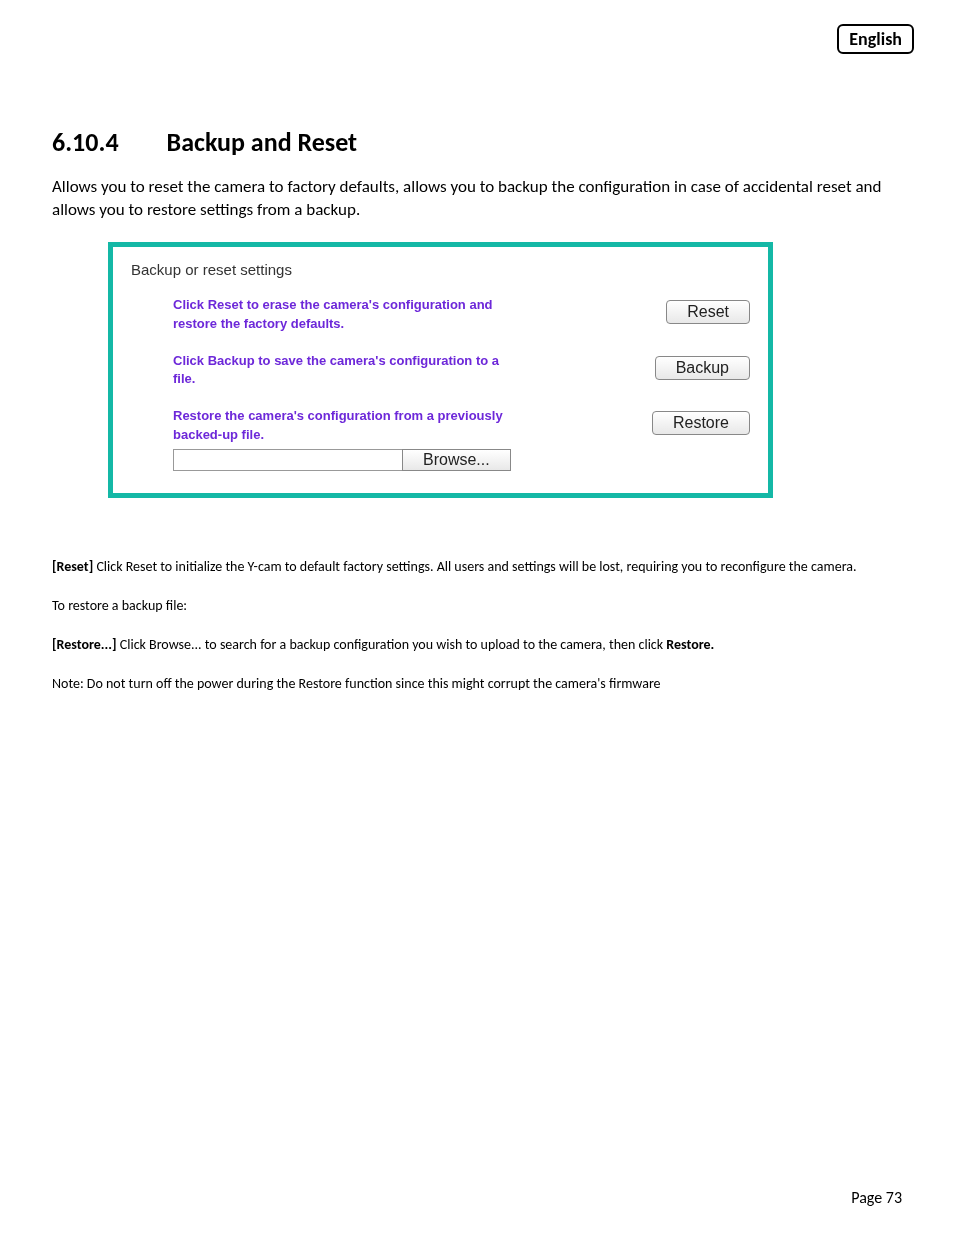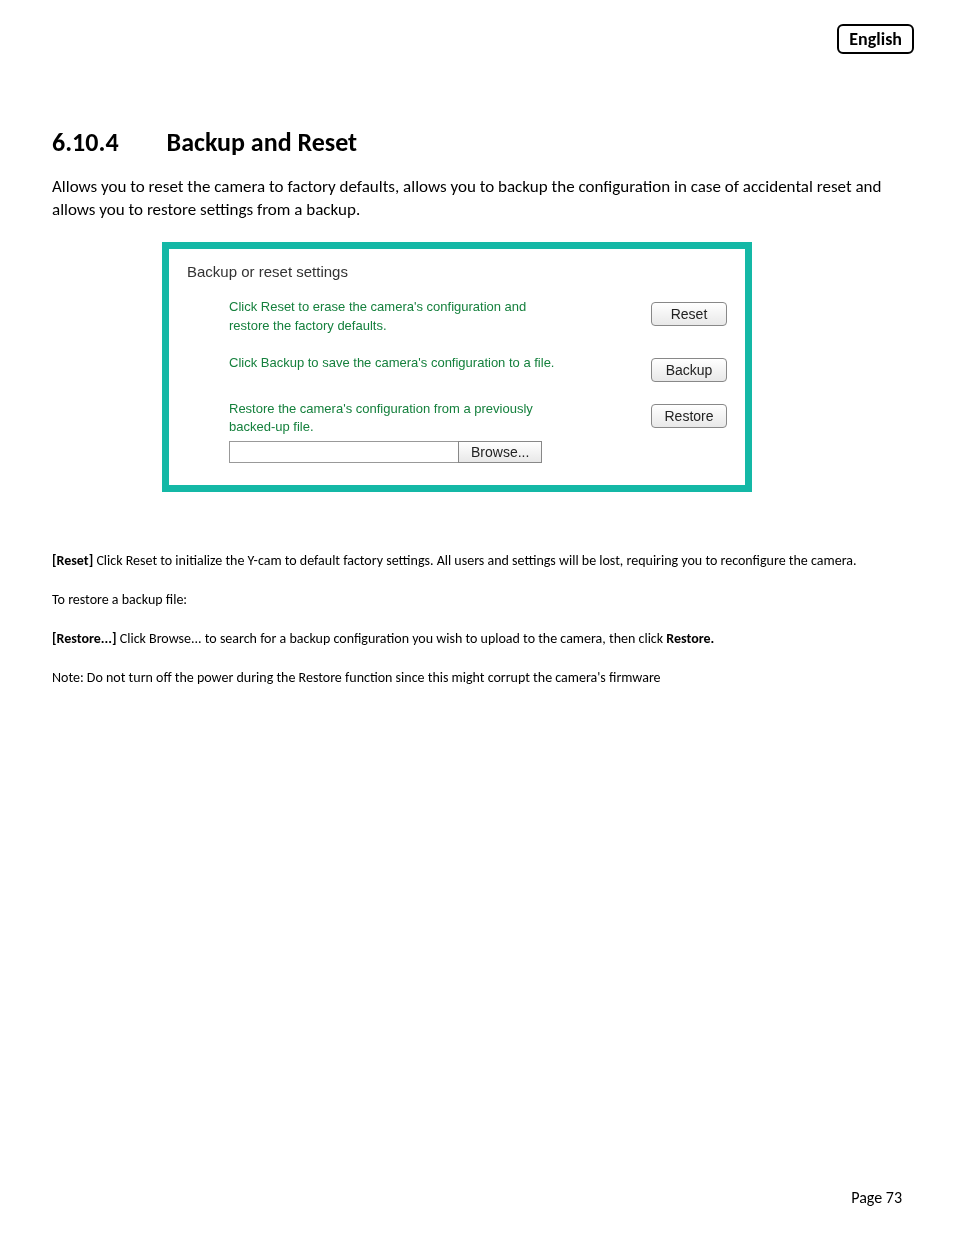--- a/index.html
+++ b/index.html
@@ -32,23 +32,23 @@
     margin: 58px 0 18px 0;
   }
   h1.section-heading .num { display:inline-block; margin-right: 48px; margin-top: 40px; }
   p.intro {
     font-size: 17px;
     line-height: 1.35;
     margin: 0 0 20px 0;
   }
   
   .panel-wrap {
-    width: 590px;
-    margin: 0 0 60px 110px;
-    border: 7px solid #14b8a6;
+    width: 665px;
+    margin: 0 0 60px 56px;
+    border: 5px solid #14b8a6;
     background: #fff;
     padding: 14px 18px 22px 18px;
     box-sizing: border-box;
     font-family: Verdana, Geneva, sans-serif;
     color: #333;
   }
   .panel-title {
     font-size: 15px;
     font-weight: 400;
     margin: 0 0 18px 0;
@@ -57,35 +57,36 @@
     display: flex;
     align-items: flex-start;
     justify-content: space-between;
     margin: 0 0 18px 42px;
   }
   .panel-row:last-child { margin-bottom: 0; }
   .panel-text {
     font-size: 13px;
     line-height: 1.45;
     max-width: 340px;
-    color: #15803d;
+    color: #6d28d9;
+    font-weight: bold;
   }
   .ui-button {
     min-width: 76px;
     height: 24px;
     box-sizing: border-box;
     border: 1px solid #888;
     border-radius: 4px;
     background: linear-gradient(#ffffff, #e8e8e8);
     font-family: Verdana, Geneva, sans-serif;
-    font-size: 14px;
+    font-size: 16px;
     text-align: center;
     line-height: 22px;
     color: #222;
-    padding: 0 12px;
+    padding: 0 20px;
     flex: 0 0 auto;
     margin-top: 4px;
   }
   .restore-block .file-row {
     display: flex;
     align-items: center;
     margin-top: 4px;
   }
   .file-input {
     width: 230px;

